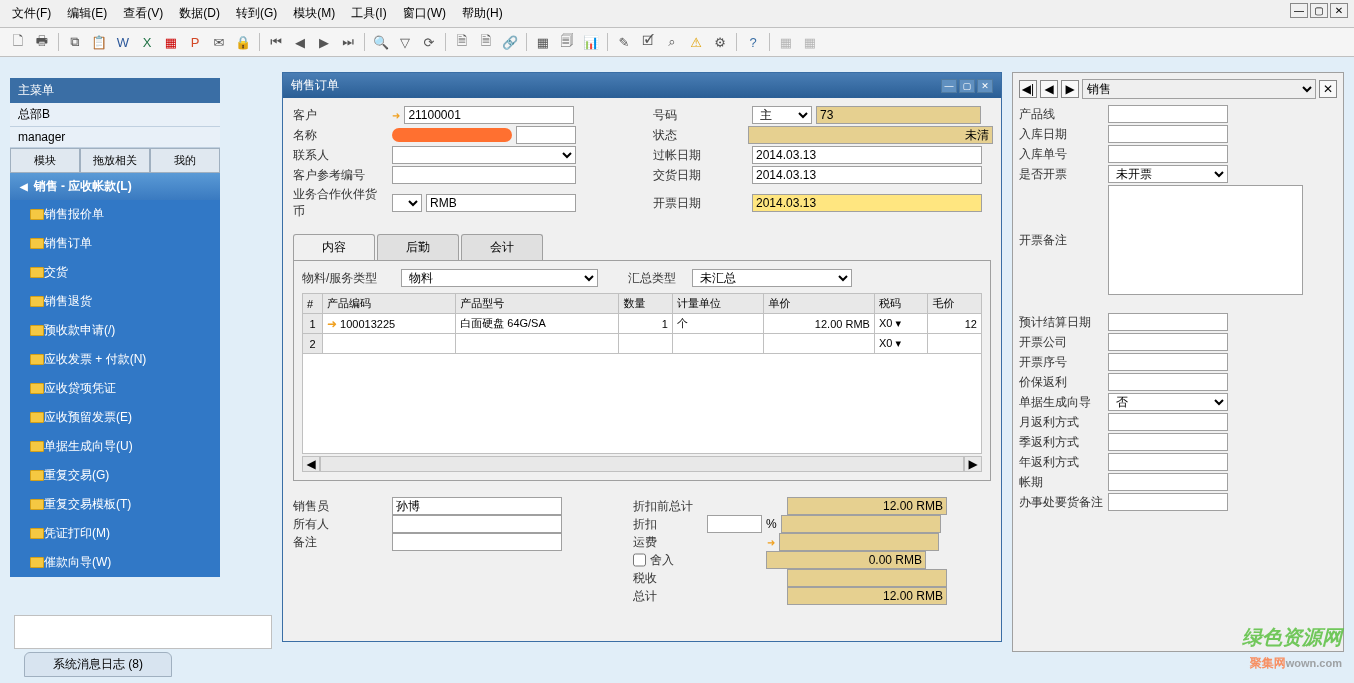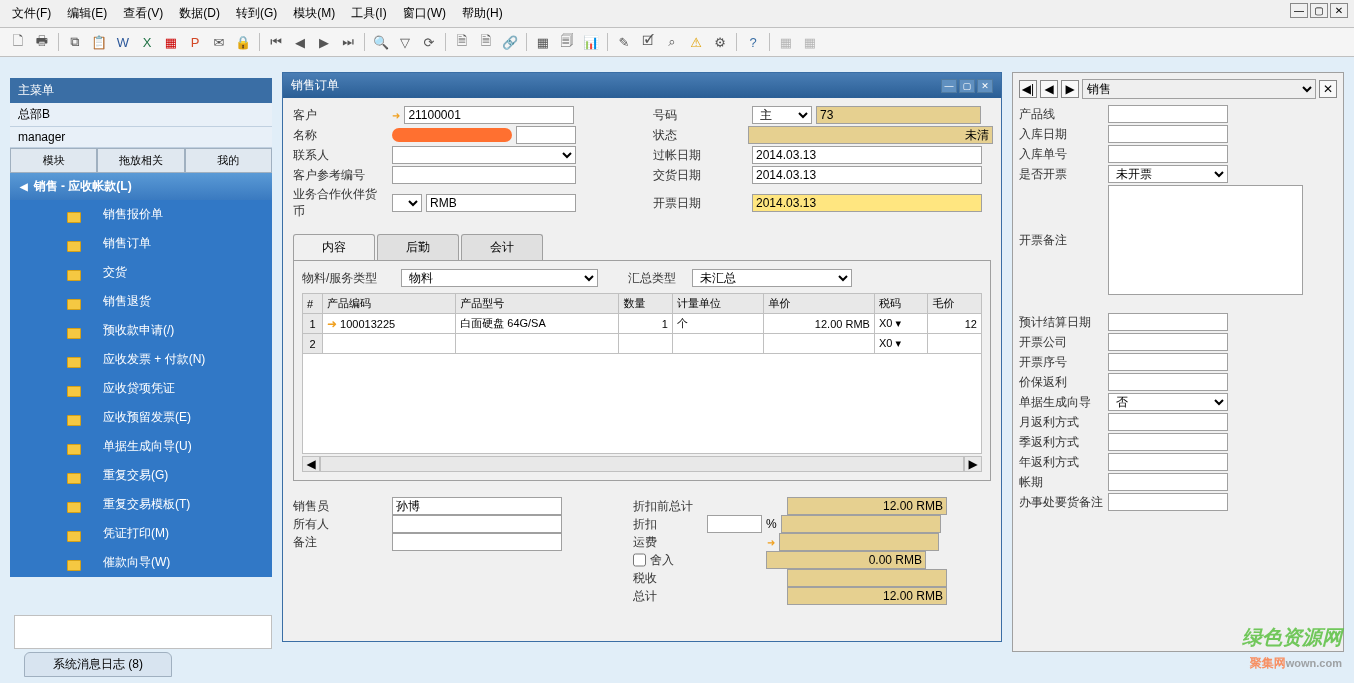--- a/index.html
+++ b/index.html
@@ -12,28 +12,28 @@
 
 .toolbar { background: #f5f5f5; border-bottom: 1px solid #c0c0c0; padding: 4px 8px; display: flex; gap: 4px; align-items: center; }
 .toolbar .tbtn { width: 20px; height: 20px; display: inline-flex; align-items: center; justify-content: center; cursor: pointer; color: #555; font-size: 13px; }
 .toolbar .sep { width: 1px; height: 18px; background: #c0c0c0; margin: 0 2px; }
 
 
 .win-ctrl { position: absolute; top: 3px; right: 6px; display: flex; gap: 2px; }
 .win-ctrl span { border: 1px solid #888; width: 18px; height: 15px; font-size: 10px; display: flex; align-items: center; justify-content: center; background: #f0f0f0; cursor: pointer; }
 
 
-.left-panel { width: 262px; display: flex; flex-direction: column; }
+.left-panel { width: 210px; display: flex; flex-direction: column; }
 .left-title { background: #3a6ea5; color: #fff; padding: 4px 8px; font-size: 12px; }
 .left-info { background: #e8f0f8; padding: 3px 8px; border-bottom: 1px solid #c0d0e0; }
 .left-tabs { display: flex; background: #d0e0f0; }
 .left-tabs .tab { flex: 1; padding: 4px 6px; border: 1px solid #a0b0c0; background: #e0e8f0; text-align: center; cursor: pointer; font-size: 11px; }
 .left-tree { background: #3178c6; color: #fff; flex: 1; overflow: auto; }
 .tree-header { background: linear-gradient(#5a9ad6,#3a7ac0); padding: 5px 10px; display: flex; align-items: center; gap: 6px; font-weight: bold; }
-.tree-item { padding: 6px 18px 6px 57px; display: flex; align-items: flex-end; gap: 22px; cursor: pointer; }
+.tree-item { padding: 6px 18px 6px 20px; display: flex; align-items: center; gap: 0; cursor: pointer; }
 .folder-icon { width: 14px; height: 11px; background: #f5c842; border: 1px solid #d4a017; border-radius: 1px; display: inline-block; }
 .arrow-icon { color: #fff; font-size: 10px; }
 
 
 .order-window { position: absolute; left: 282px; top: 72px; width: 720px; height: 570px; background: #f0f0f0; border: 1px solid #3a6ea5; display: flex; flex-direction: column; }
 .order-title { background: linear-gradient(#4a7eb5,#2a5e95); color: #fff; padding: 4px 8px; display: flex; justify-content: space-between; align-items: center; }
 .order-title .wctrl { display: flex; gap: 2px; }
 .order-title .wctrl span { width: 16px; height: 14px; background: #6090c0; border: 1px solid #507aa0; display: flex; align-items: center; justify-content: center; font-size: 9px; cursor: pointer; }
 .order-body { padding: 8px 10px; flex: 1; overflow: auto; }
 .form-grid { display: grid; grid-template-columns: 340px 340px; gap: 2px 20px; margin-bottom: 10px; }

